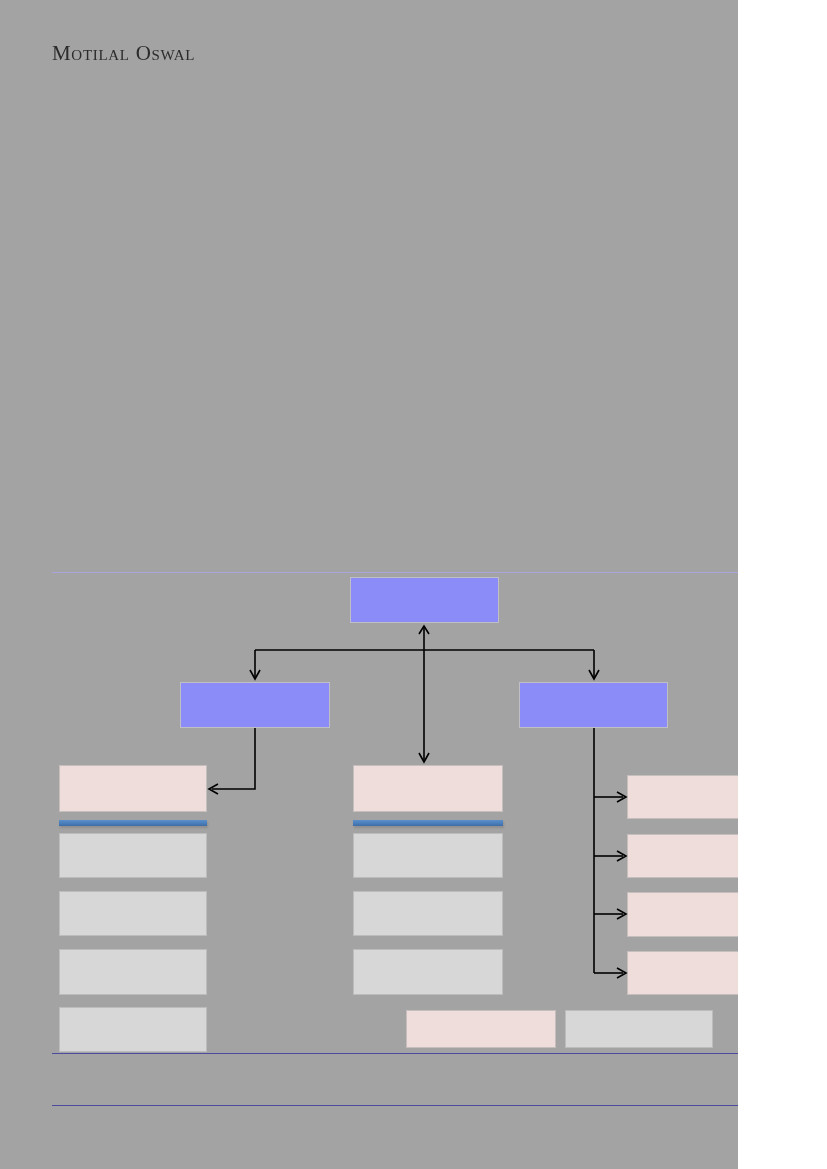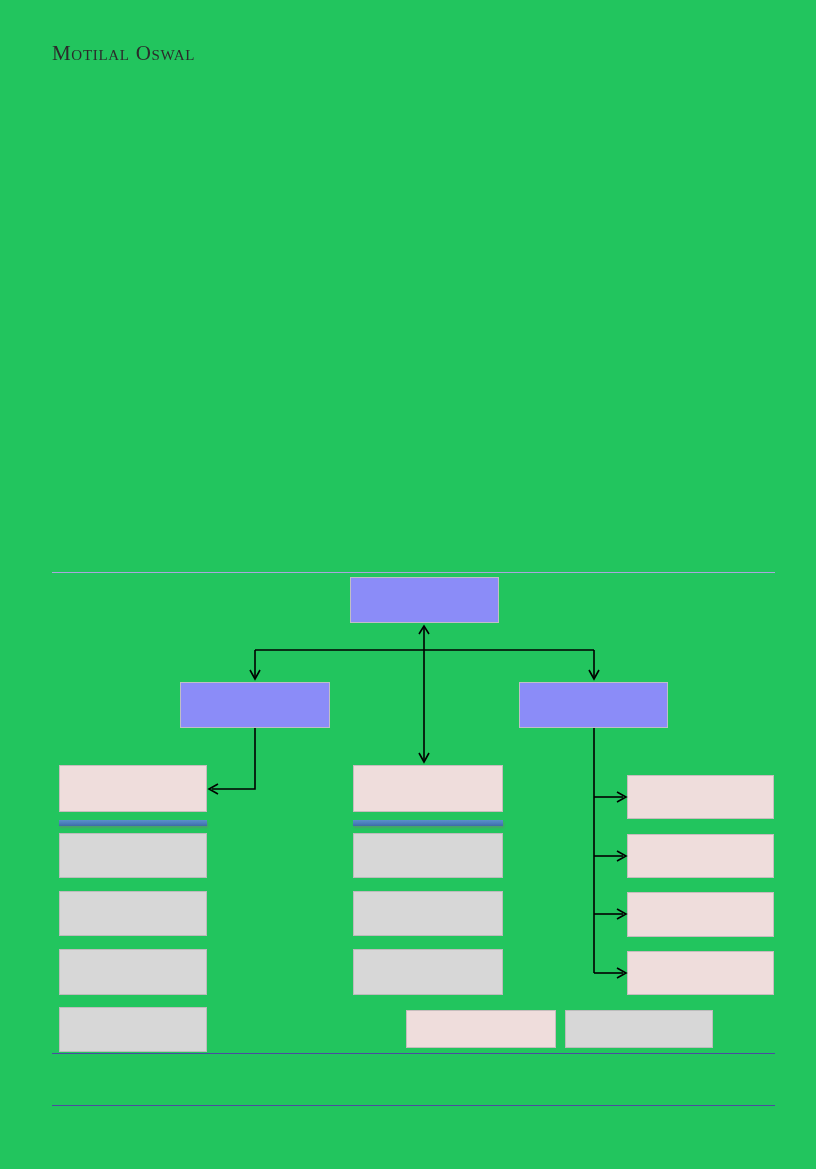--- a/index.html
+++ b/index.html
@@ -5,23 +5,23 @@
   html, body {
     margin: 0;
     padding: 0;
     background: #ffffff;
   }
   body {
     font-family: "Liberation Serif", serif;
   }
   .page {
     position: relative;
-    width: 816px;
+    width: 738px;
     height: 1169px;
-    background: #22c55e;
+    background: #a3a3a3;
     overflow: hidden;
   }
 
   
   .brand {
     position: absolute;
     left: 52px;
     top: 43px;
     font-family: "Liberation Serif", serif;
     font-size: 21px;

